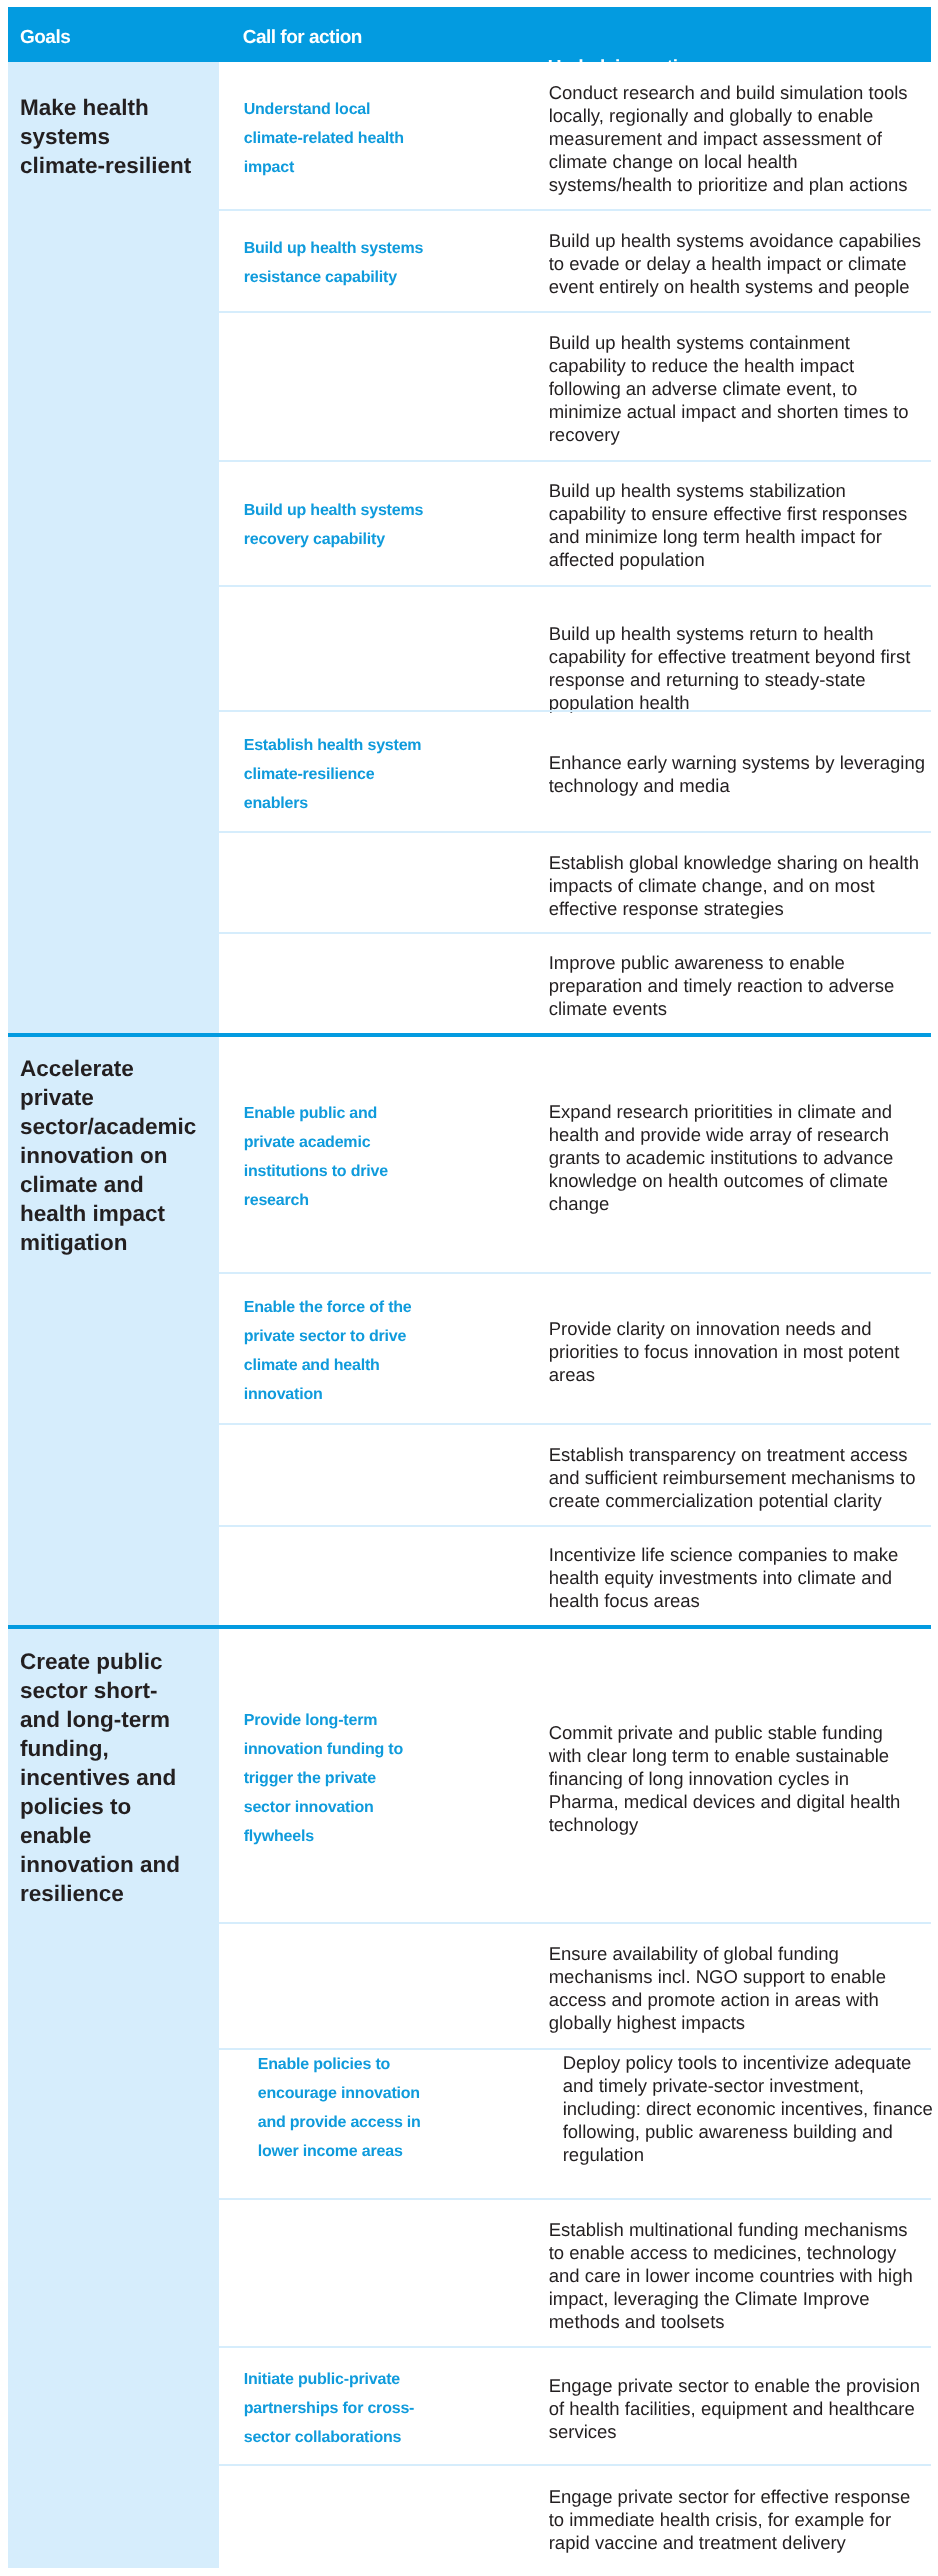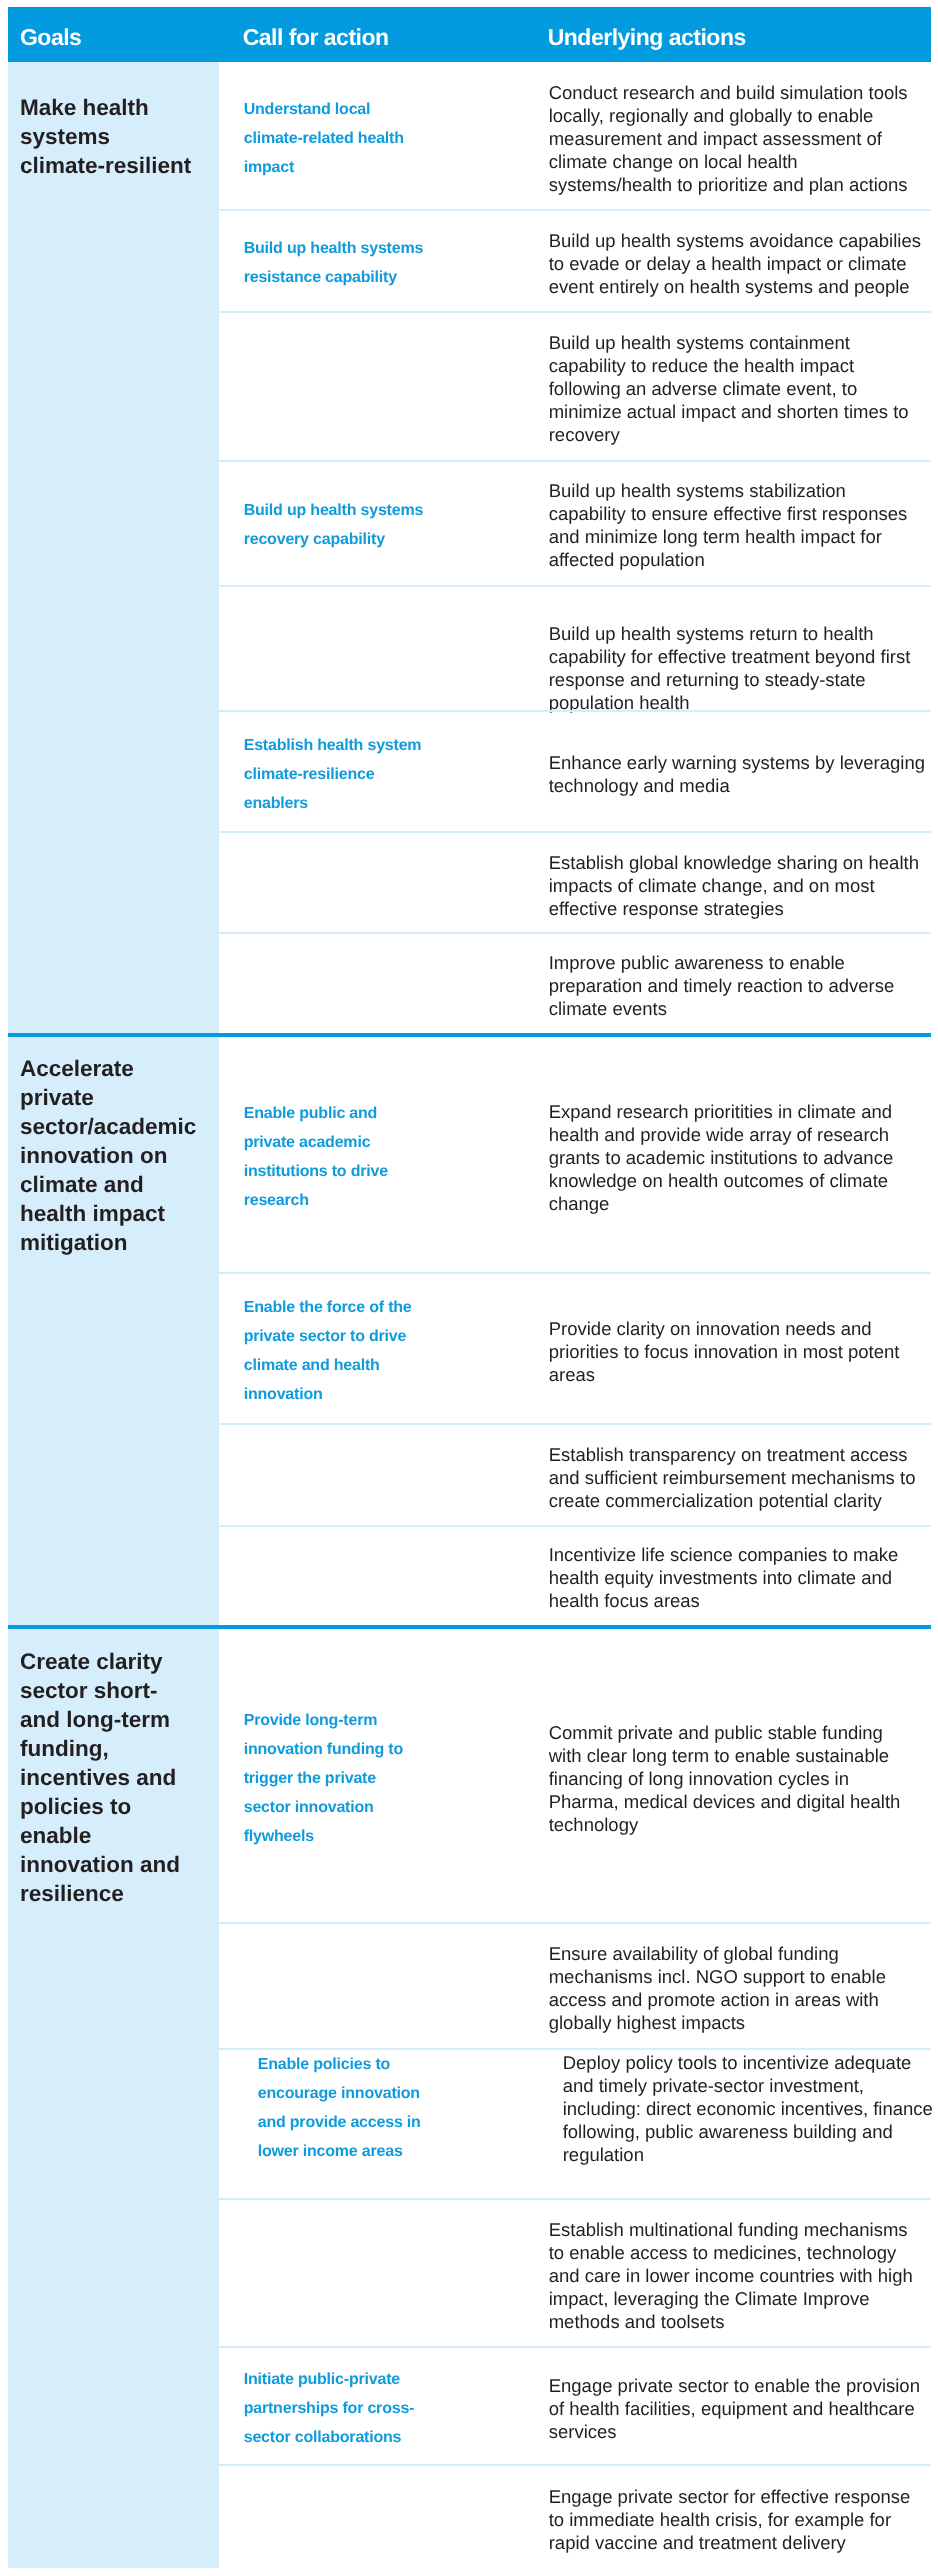--- a/index.html
+++ b/index.html
@@ -2,23 +2,23 @@
 <html style="font-size:12.3px"><head>
 <meta charset="utf-8">
 <title>Goals matrix</title>
 <style>
   html,body{margin:0;padding:0;background:#fff;}
   body{width:938px;height:2576px;overflow:hidden;
        font-family:"Liberation Sans",sans-serif;
        text-rendering:geometricPrecision;}
   .sheet{position:absolute;left:7.7px;top:7px;width:923px;}
   .hdr{height:55px;background:#039BE0;position:relative;}
-  .hdr .lbl{position:absolute;color:#fff;font-size:23px;font-weight:700;
+  .hdr .lbl{position:absolute;color:#fff;font-size:19px;font-weight:700;
             line-height:23px;top:18.5px;letter-spacing:-0.5px;}
-  .hdr .h1{left:12.3px;} .hdr .h2{left:235px;} .hdr .h3{left:540px;}
+  .hdr .h1{left:12.3px;} .hdr .h2{left:235px;} .hdr .h3{left:540px;margin-top:30px;}
   .body{position:relative;}
   .goalcol{position:absolute;left:0;top:0;width:211px;background:#D6EDFC;}
   .goaltxt{position:absolute;left:12.3px;width:196px;color:#231F20;
            font-size:22.5px;font-weight:700;line-height:29px;}
   .row{position:relative;width:712px;}
   .cell{position:absolute;top:50%;transform:translateY(-50%);}
   .call{left:25px;width:308px;white-space:nowrap;margin-top:2px;color:#0F9BDC;font-size:16px;font-weight:700;
         line-height:29px;letter-spacing:-0.2px;}
   .act{left:330px;width:400px;white-space:nowrap;margin-top:2.3px;color:#231F20;font-size:18.5px;font-weight:400;
        line-height:23px;}
@@ -100,21 +100,21 @@
 </div>
 <div class="rsep" style="left:211px;top:488px"></div>
 <div class="row" style="position:absolute;left:211px;top:488px;height:100px">
 <div class="cell call"></div>
 <div class="cell act"><span>Incentivize life science companies to make</span><br><span>health equity investments into climate and</span><br><span>health focus areas</span></div>
 </div>
 </div>
 <div class="ssep" style="top:1563px"></div>
 <div class="section" style="position:absolute;left:0;top:1567px;width:923px;height:939px">
 <div class="goalcol" style="top:0px;height:939px">
-<div class="goaltxt" style="top:18px"><span>Create clarity</span><br><span>sector short-</span><br><span>and long-term</span><br><span>funding,</span><br><span>incentives and</span><br><span>policies to</span><br><span>enable</span><br><span>innovation and</span><br><span>resilience</span></div>
+<div class="goaltxt" style="top:18px"><span>Create public</span><br><span>sector short-</span><br><span>and long-term</span><br><span>funding,</span><br><span>incentives and</span><br><span>policies to</span><br><span>enable</span><br><span>innovation and</span><br><span>resilience</span></div>
 </div>
 <div class="row" style="position:absolute;left:211px;top:0px;height:294px">
 <div class="cell call"><span>Provide long-term</span><br><span>innovation funding to</span><br><span>trigger the private</span><br><span>sector innovation</span><br><span>flywheels</span></div>
 <div class="cell act"><span>Commit private and public stable funding</span><br><span>with clear long term to enable sustainable</span><br><span>financing of long innovation cycles in</span><br><span>Pharma, medical devices and digital health</span><br><span>technology</span></div>
 </div>
 <div class="rsep" style="left:211px;top:293px"></div>
 <div class="row" style="position:absolute;left:211px;top:294px;height:126px">
 <div class="cell call"></div>
 <div class="cell act"><span>Ensure availability of global funding</span><br><span>mechanisms incl. NGO support to enable</span><br><span>access and promote action in areas with</span><br><span>globally highest impacts</span></div>
 </div>

